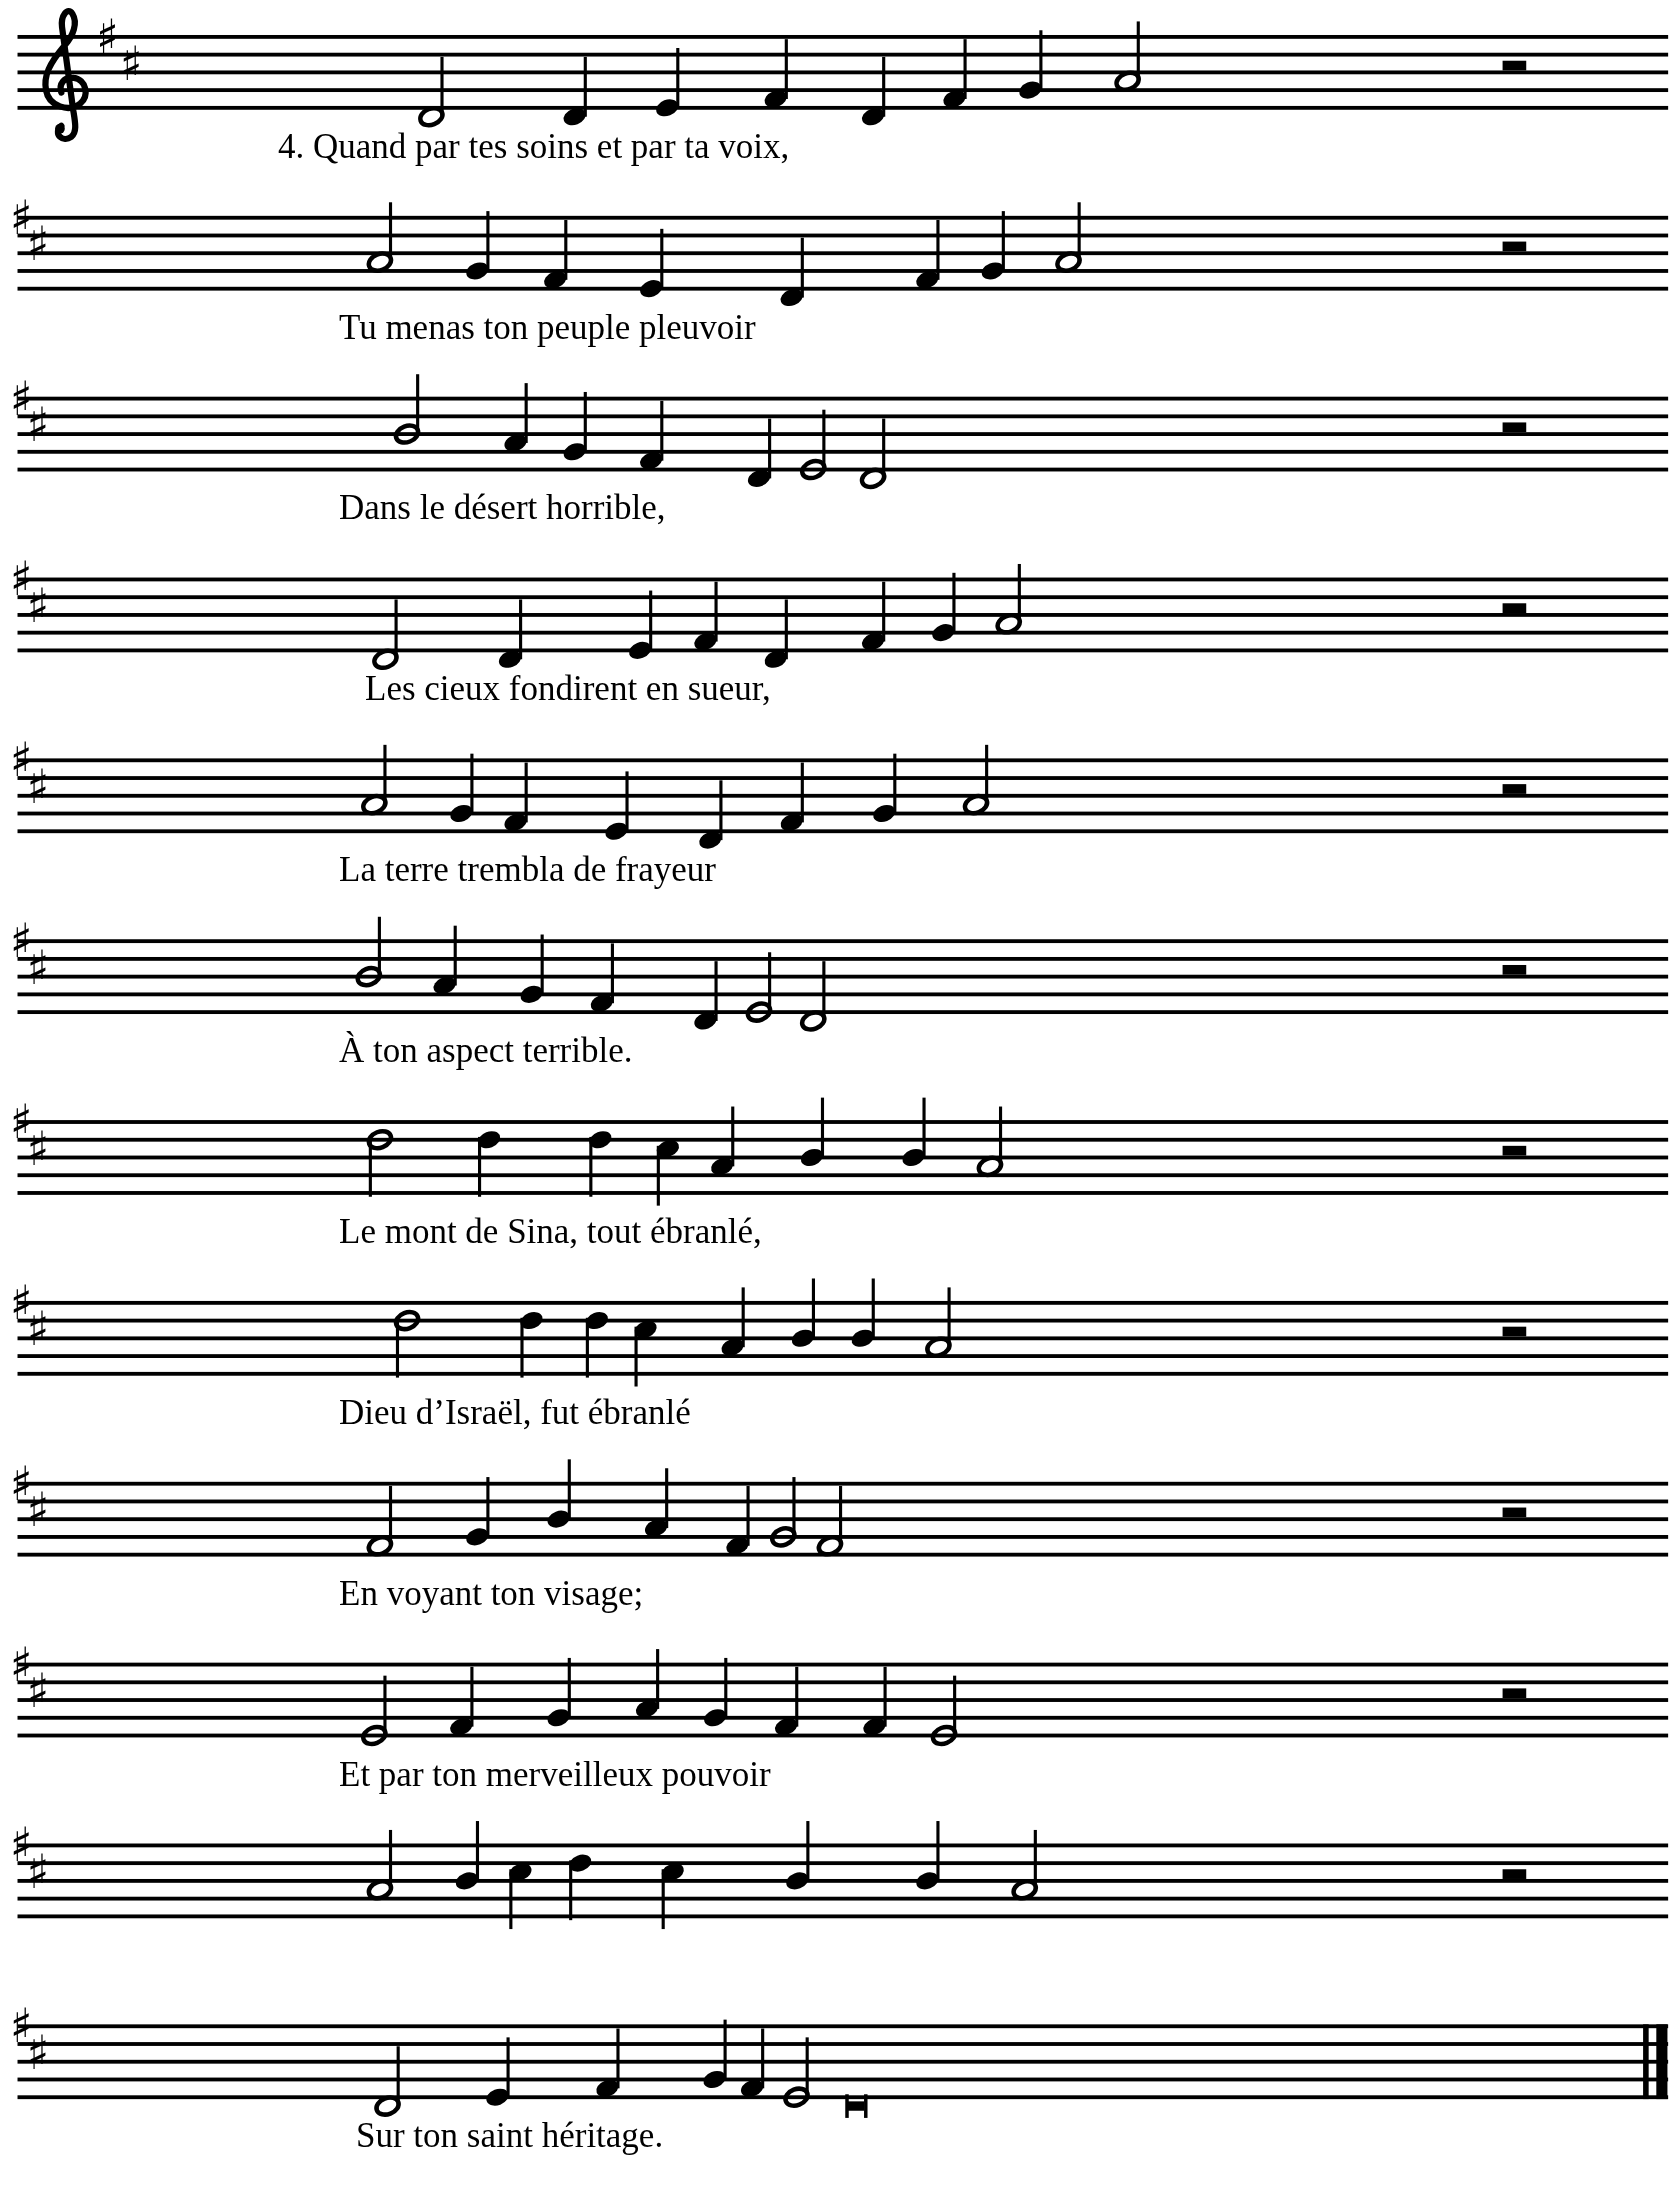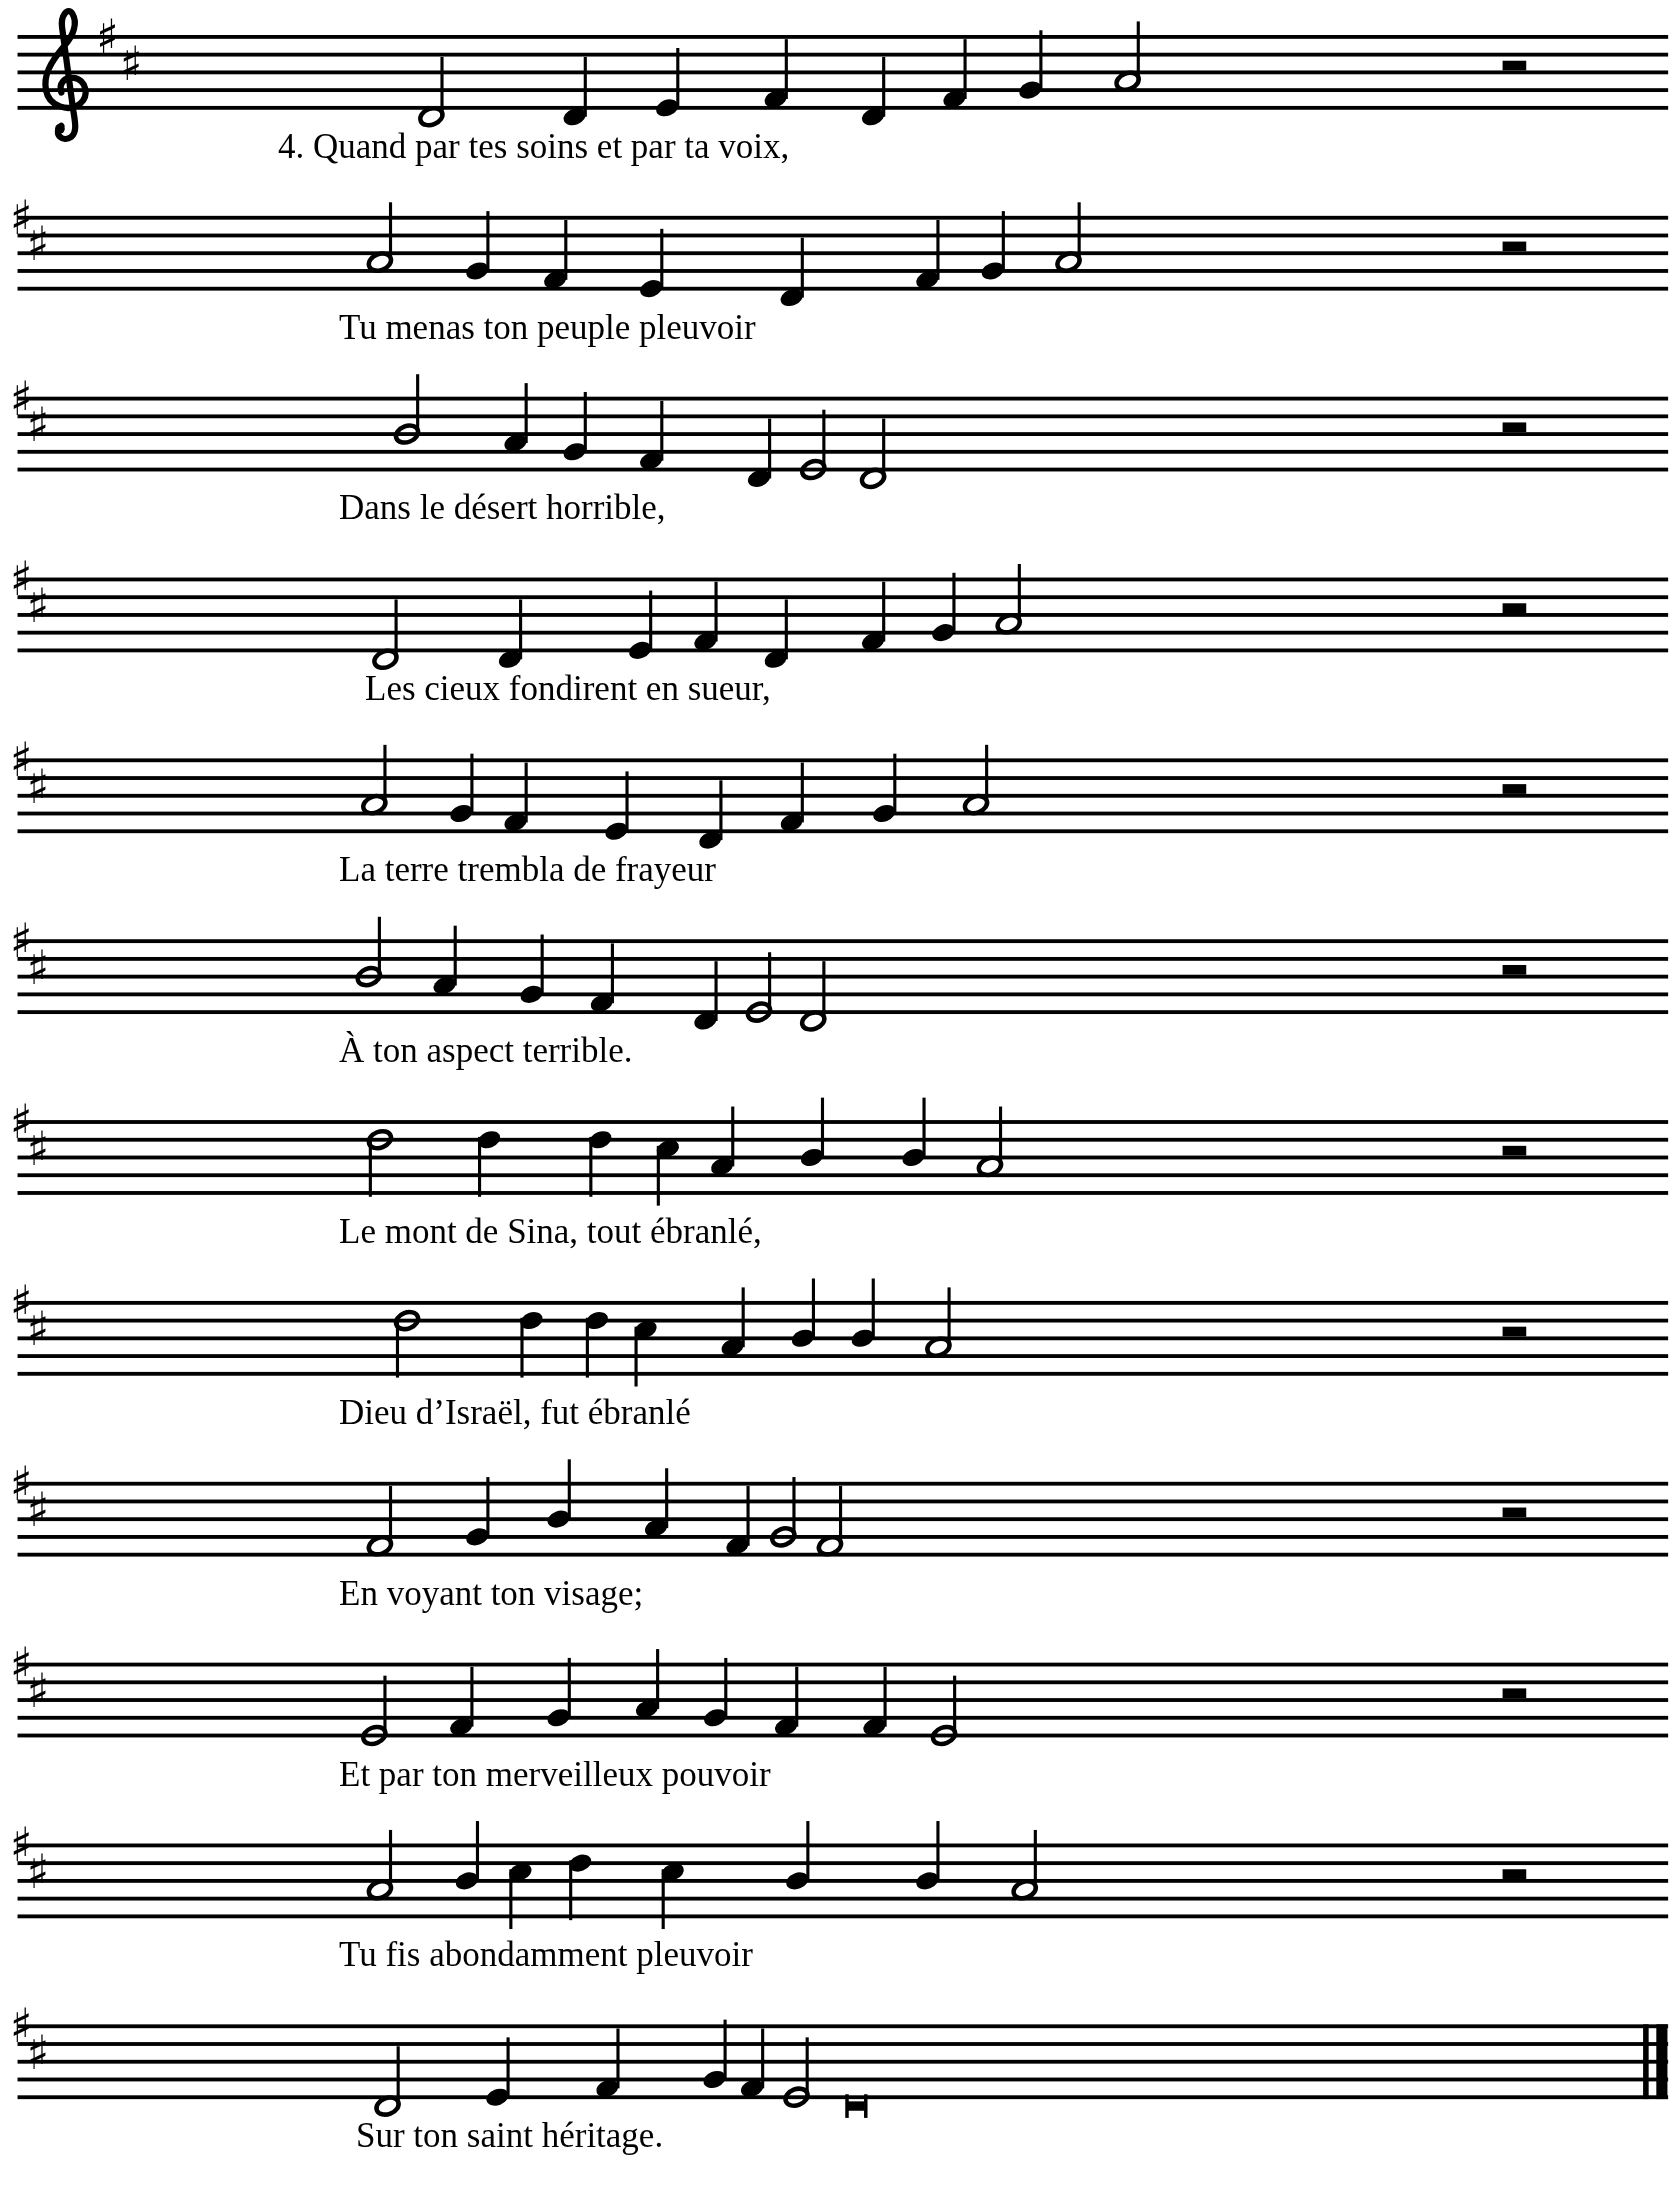--- a/index.html
+++ b/index.html
@@ -519,16 +519,15 @@
     <div class="lyric" style="left:278px;top:129px;">4. Quand par tes soins et par ta voix,</div>
     <div class="lyric" style="left:339px;top:310px;">Tu menas ton peuple pleuvoir</div>
     <div class="lyric" style="left:339px;top:490px;">Dans le désert horrible,</div>
     <div class="lyric" style="left:339px;top:671px;margin-left:26px;">Les cieux fondirent en sueur,</div>
     <div class="lyric" style="left:339px;top:852px;">La terre trembla de frayeur</div>
     <div class="lyric" style="left:339px;top:1033px;">À ton aspect terrible.</div>
     <div class="lyric" style="left:339px;top:1214px;">Le mont de Sina, tout ébranlé,</div>
     <div class="lyric" style="left:339px;top:1395px;">Dieu d’Israël, fut ébranlé</div>
     <div class="lyric" style="left:339px;top:1576px;">En voyant ton visage;</div>
     <div class="lyric" style="left:339px;top:1757px;">Et par ton merveilleux pouvoir</div>
-    <div class="lyric" style="left:339px;top:1937px;">Tu fis abondamment pleuvoir</div>
     <div class="lyric" style="left:348px;top:2118px;margin-left:8px;">Sur ton saint héritage.</div>
   </div>
 
 
 </body></html>

